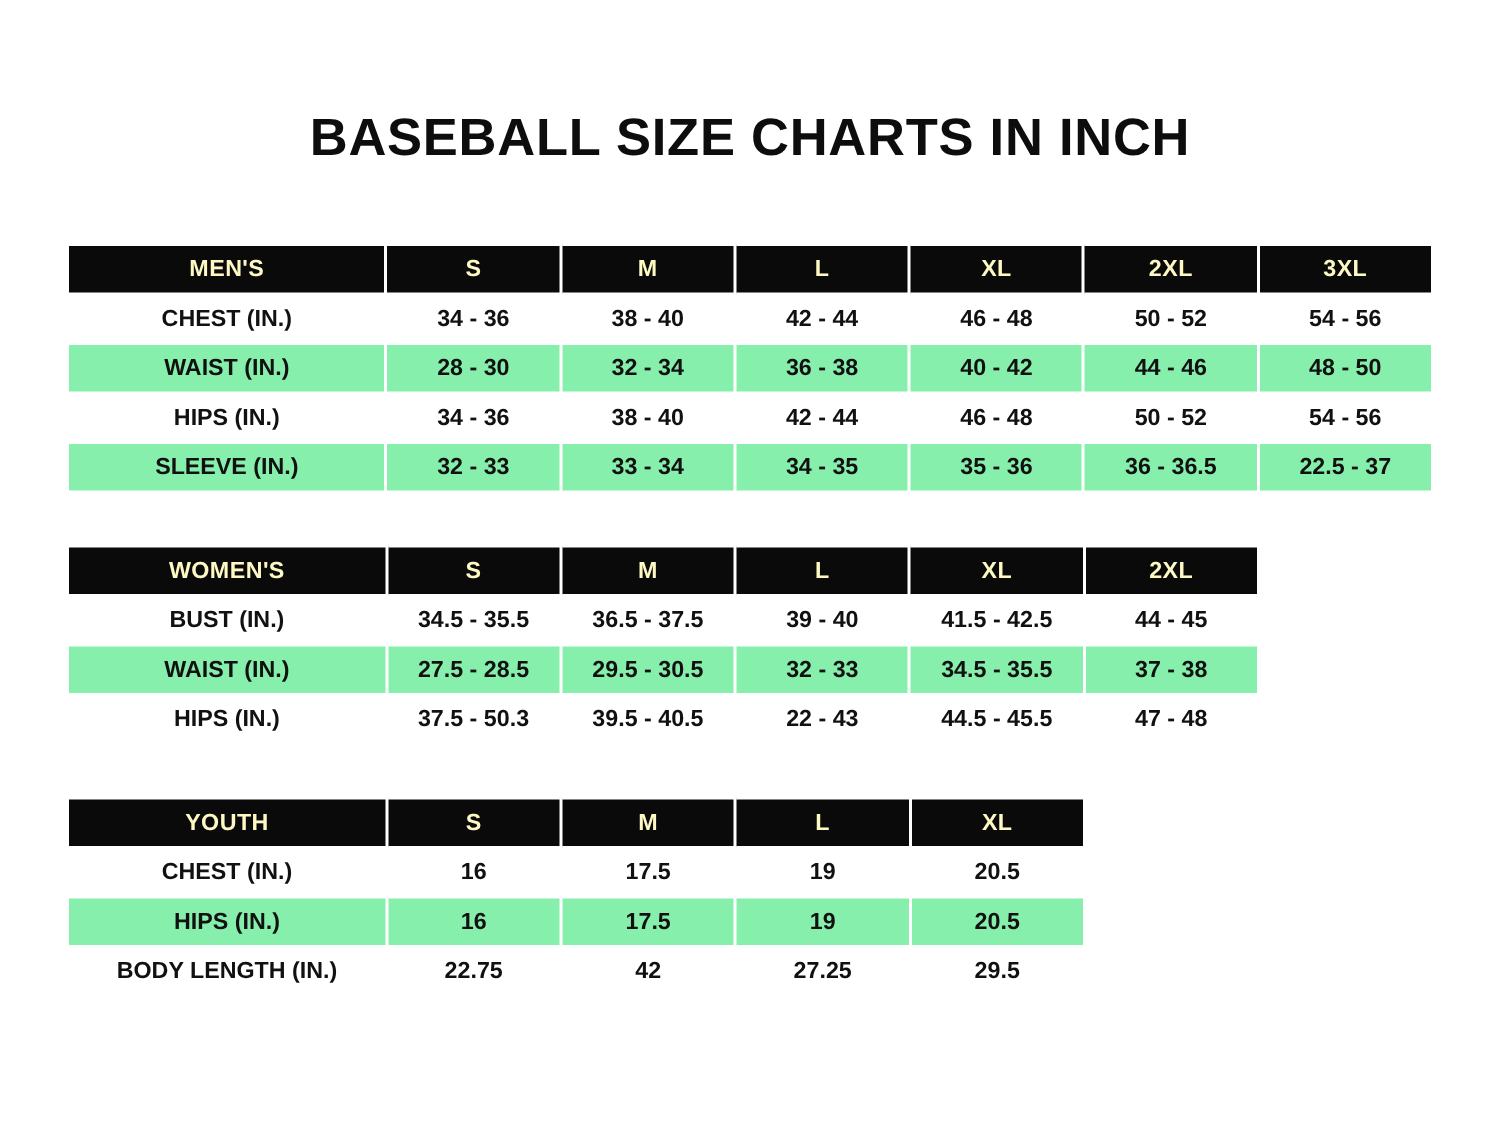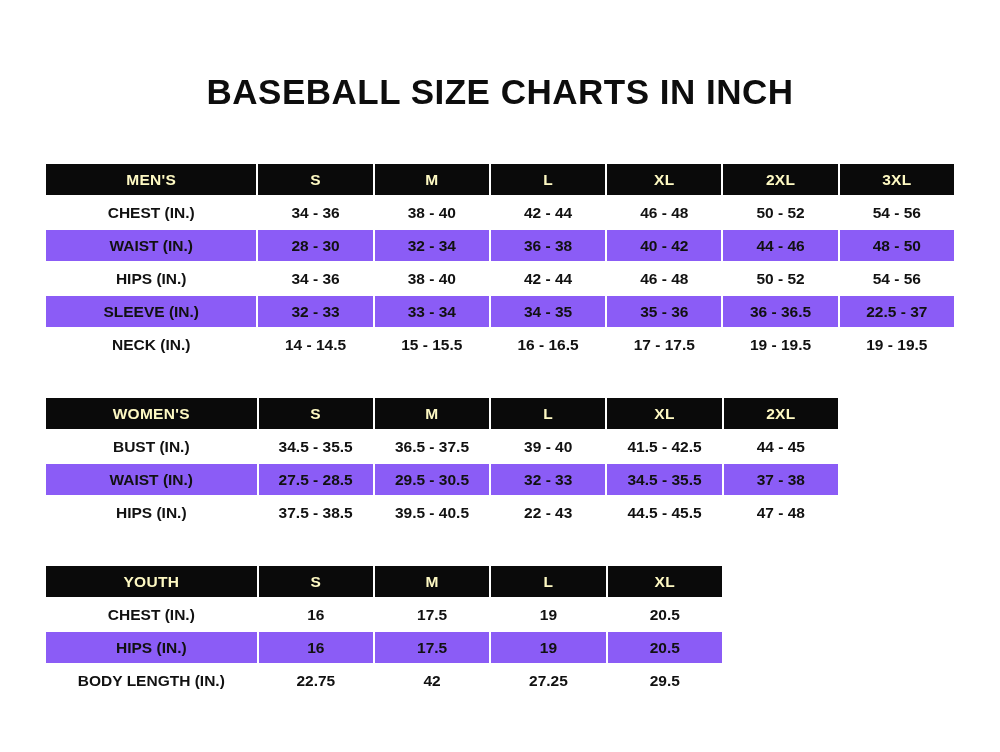--- a/index.html
+++ b/index.html
@@ -55,21 +55,21 @@
     letter-spacing: 0.3px;
   }
   thead th.rowlabel {
     text-align: center;
   }
   tbody td {
     background: #ffffff;
     color: #111111;
   }
   tbody tr.alt td {
-    background: #8b5cf6;
+    background: #86efac;
   }
   td.rowlabel, th.rowlabel {
     text-align: center;
   }
   
   #mens-table { width: 912px; }
   #mens-table col.c0 { width: 212px; }
   #mens-table col.c1,
   #mens-table col.c2,
   #mens-table col.c3,
@@ -158,29 +158,20 @@
           </tr>
           <tr class="alt">
             <td class="rowlabel">SLEEVE (IN.)</td>
             <td>32 - 33</td>
             <td>33 - 34</td>
             <td>34 - 35</td>
             <td>35 - 36</td>
             <td>36 - 36.5</td>
             <td>22.5 - 37</td>
           </tr>
-          <tr>
-            <td class="rowlabel">NECK (IN.)</td>
-            <td>14 - 14.5</td>
-            <td>15 - 15.5</td>
-            <td>16 - 16.5</td>
-            <td>17 - 17.5</td>
-            <td>19 - 19.5</td>
-            <td>19 - 19.5</td>
-          </tr>
         </tbody>
       </table>
     </div>
 
     <div class="table-block">
       <table id="womens-table">
         <colgroup>
           <col class="c0">
             <col class="c1">
             <col class="c2">
@@ -210,21 +201,21 @@
           <tr class="alt">
             <td class="rowlabel">WAIST (IN.)</td>
             <td>27.5 - 28.5</td>
             <td>29.5 - 30.5</td>
             <td>32 - 33</td>
             <td>34.5 - 35.5</td>
             <td>37 - 38</td>
           </tr>
           <tr>
             <td class="rowlabel">HIPS (IN.)</td>
-            <td>37.5 - 38.5</td>
+            <td>37.5 - 50.3</td>
             <td>39.5 - 40.5</td>
             <td>22 - 43</td>
             <td>44.5 - 45.5</td>
             <td>47 - 48</td>
           </tr>
         </tbody>
       </table>
     </div>
 
     <div class="table-block">

